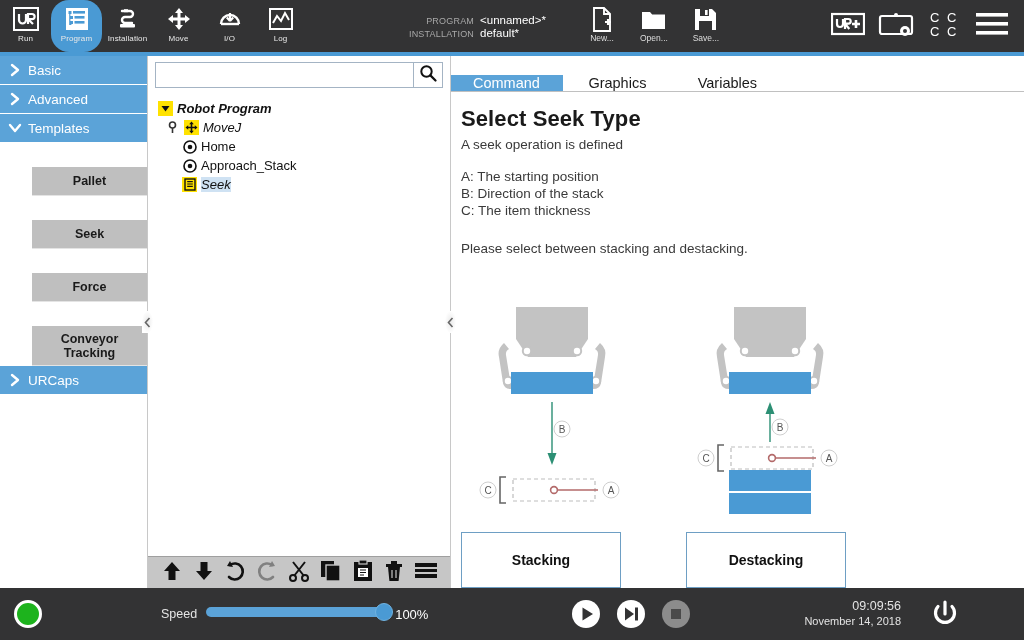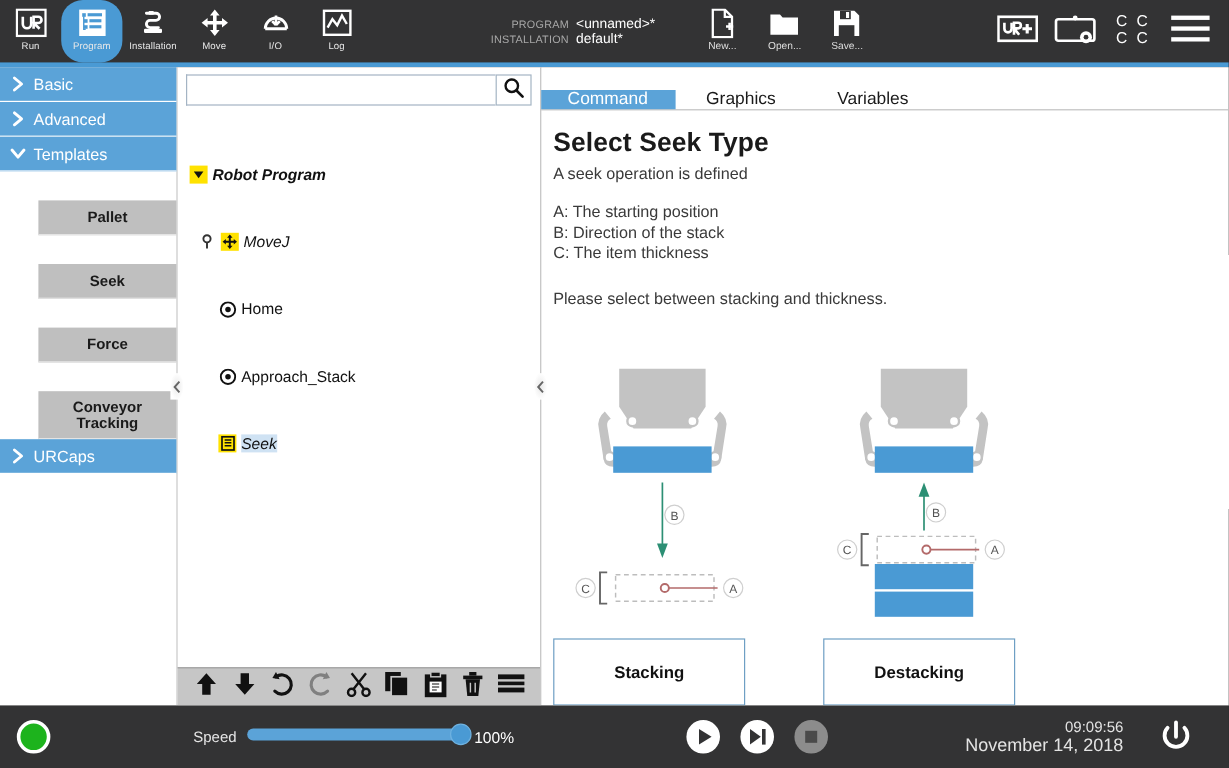--- a/index.html
+++ b/index.html
@@ -48,21 +48,21 @@
     width: 48px; height: 52px; display: flex; align-items: center; justify-content: center;
     cursor: pointer;
   }
   .hdr-accent-strip {
     position: absolute; left: 0; top: 52px; width: 1024px; height: 4px; background: #4a9ad4;
   }
 
   
   .main {
     position: absolute; top: 56px; left: 0; width: 1024px; height: 532px;
-    background: #737373; display: flex;
+    background: #7dd3fc; display: flex;
   }
 
   
   .sidebar {
     width: 148px; height: 100%;
     background: #ffffff; border-right: 1px solid #c8c8c8;
     position: relative; flex: 0 0 148px;
   }
   .side-group {
     height: 29px; background: #5ba3d8; border-bottom: 1px solid #ffffff;
@@ -95,21 +95,21 @@
   .search-input {
     flex: 1; height: 26px; border: 1px solid #a4b4c4; border-right: none;
     background: #fff; font-size: 12px; padding: 0 6px; outline: none;
     font-family: "Liberation Sans", sans-serif; color: #111;
   }
   .search-btn {
     width: 30px; height: 26px; border: 1px solid #a4b4c4; background: #fff;
     display: flex; align-items: center; justify-content: center; cursor: pointer;
   }
   .tree { flex: 1; padding: 6px 0 0 10px; overflow: hidden; font-size: 13px; }
-  .tnode { display: flex; align-items: center; height: 19px; gap: 4px; white-space: nowrap; margin-top: 37px; }
+  .tnode { display: flex; align-items: center; height: 19px; gap: 4px; white-space: nowrap; }
   .tnode .tlabel { font-size: 13px; color: #111; }
   .tnode.root .tlabel { font-weight: bold; font-style: italic; }
   .tnode.movej .tlabel { font-style: italic; }
   .tnode.sel .tlabel { background: #cfe2f3; }
   .badge-ic {
     width: 15px; height: 15px; flex: 0 0 15px;
     display: flex; align-items: center; justify-content: center;
   }
   .badge-ic.yellow { background: #ffe200; }
   .tree-indent-1 { padding-left: 7px; }
@@ -164,21 +164,21 @@
   }
   .slider-knob {
     position: absolute; right: -7px; top: -4px; width: 18px; height: 18px;
     border-radius: 50%; background: #4a9ad4; border: 1px solid #6fb2e0;
   }
   .speed-val { font-size: 13px; color: #ffffff; }
   .transport { display: flex; align-items: center; gap: 15px; margin-left: 143px; }
   .tp-btn { width: 30px; height: 30px; cursor: pointer; }
   .clock { margin-left: 113px; text-align: right; color: #e3e3e3; line-height: 15px; }
   .clock .t { font-size: 12.5px; }
-  .clock .d { font-size: 15px; }
+  .clock .d { font-size: 11px; }
   .pwr-btn { margin-left: 28px; width: 32px; height: 32px; cursor: pointer; }
 </style>
 </head>
 <body>
 
 <div id="app">
 
   <div class="header">
 
     <div class="hdr-tabs">
@@ -573,21 +573,21 @@
       </div>
 
       <div class="panel-body">
         <div class="p-title">Select Seek Type</div>
         <div class="p-sub">A seek operation is defined</div>
         <div class="p-legend">
           <div>A: The starting position</div>
           <div>B: Direction of the stack</div>
           <div>C: The item thickness</div>
         </div>
-        <div class="p-prompt">Please select between stacking and thickness.</div>
+        <div class="p-prompt">Please select between stacking and destacking.</div>
 
         <div class="diagrams">
           <svg width="540" height="215" viewBox="0 0 540 215">
 
             <g>
 
               <path d="M55 0 h72 v32 l-12 18 h-48 l-12 -18 Z" fill="#c3c3c3"></path>
 
               <path d="M43 36 q-7 6 -5 14 l4 26 q1 6 8 6 h5 v-9 h-3 q-3 0 -3.6 -4 l-3.4 -21 q-0.6 -4 3 -6 Z" fill="#c3c3c3"></path>
               <path d="M139 36 q7 6 5 14 l-4 26 q-1 6 -8 6 h-5 v-9 h3 q3 0 3.6 -4 l3.4 -21 q0.6 -4 -3 -6 Z" fill="#c3c3c3"></path>

